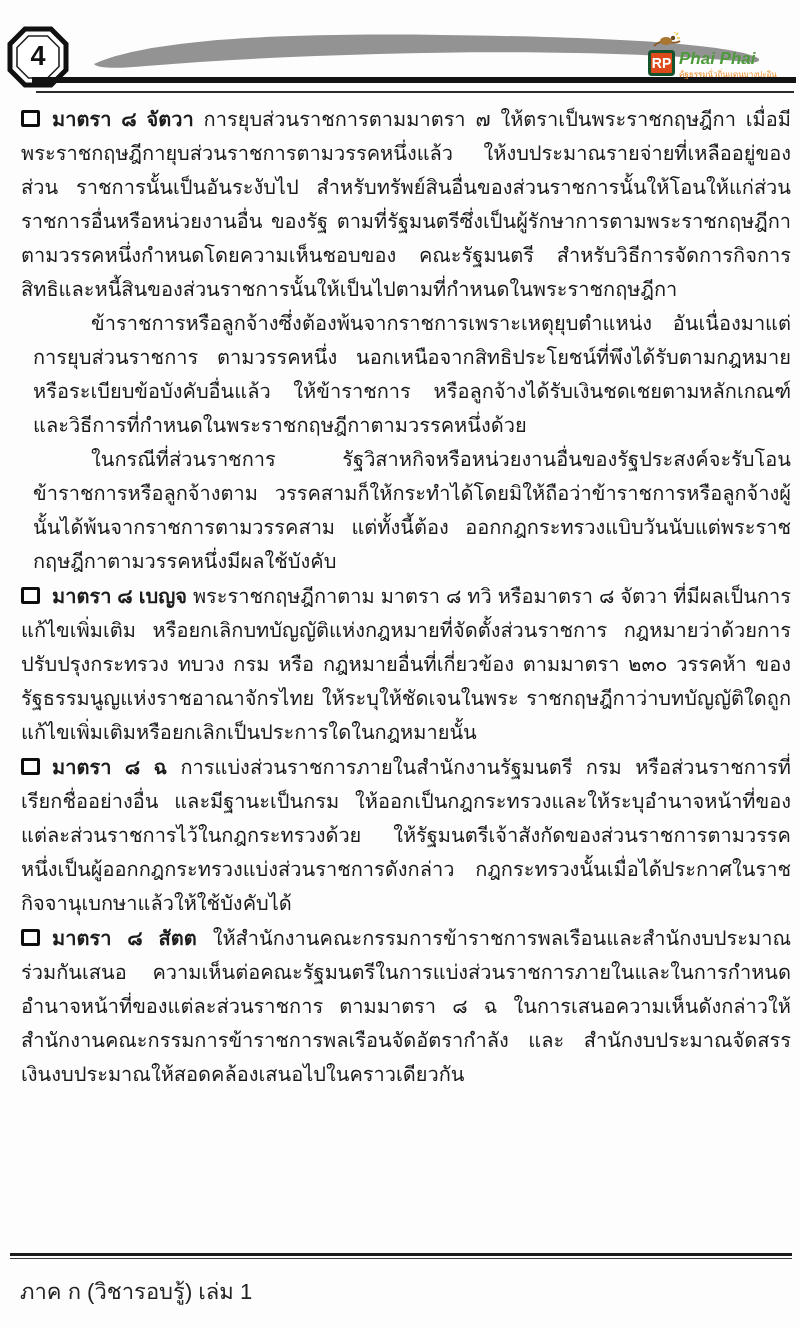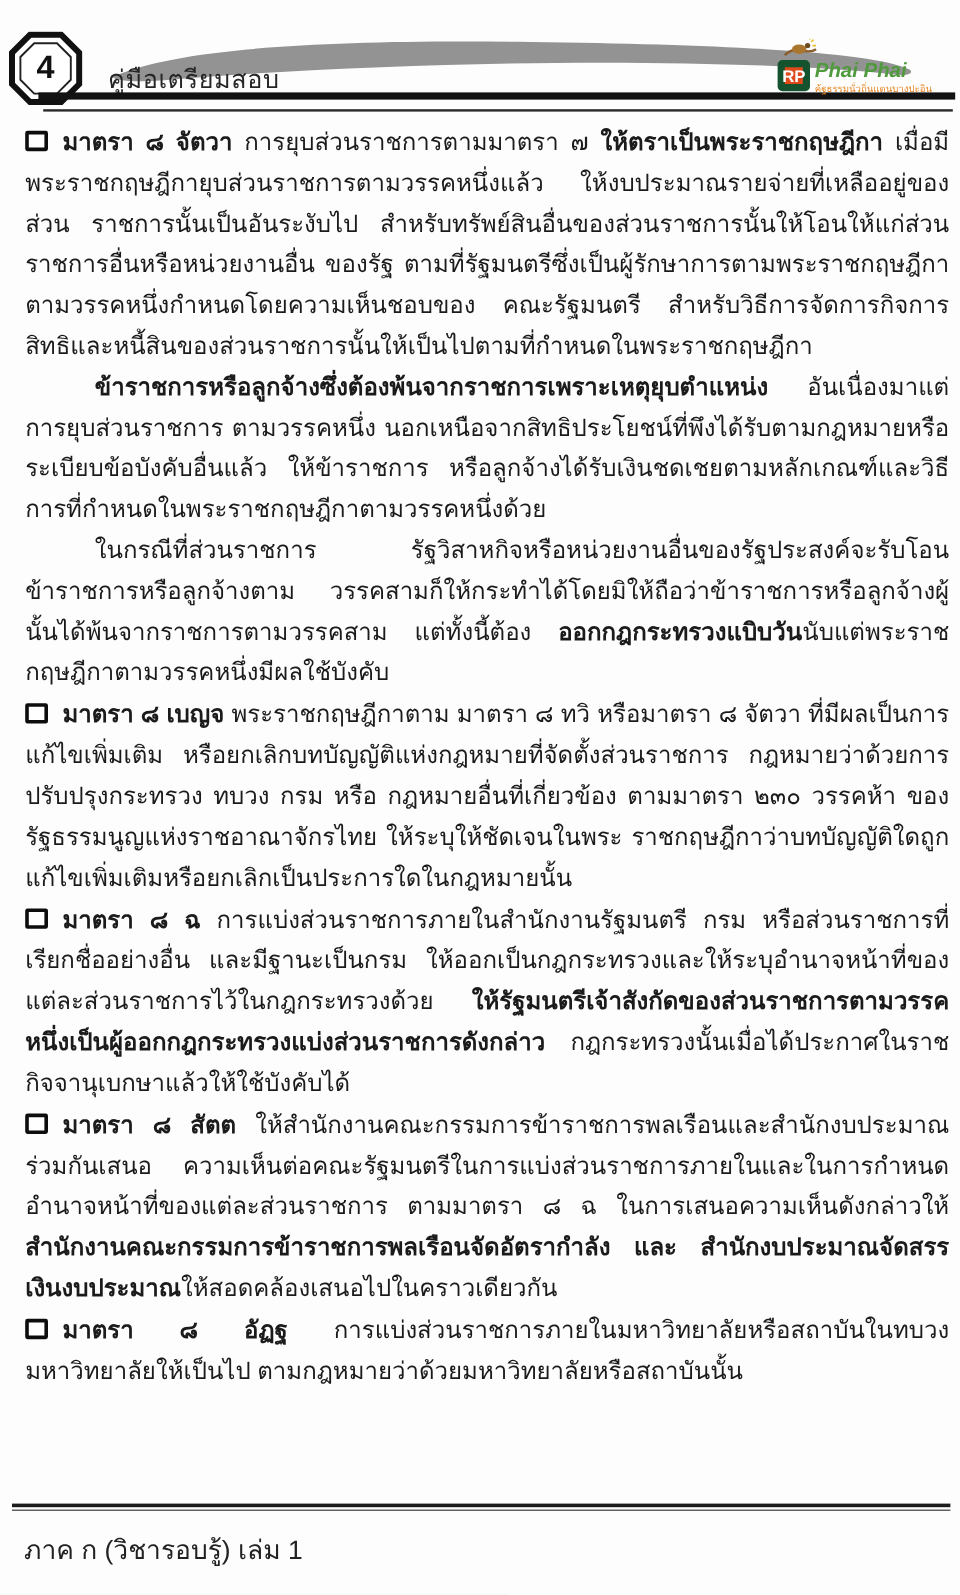--- a/index.html
+++ b/index.html
@@ -35,45 +35,45 @@
   .header-title {
     position: absolute; top: 49px; left: 90px;
     font-size: 21px; color: #262626; letter-spacing: 0.5px;
   }
   .logo {
     position: absolute; top: 34px; right: 12px; width: 140px; height: 48px;
   }
   .logo .bird { position: absolute; top: -2px; left: 2px; width: 34px; height: 18px; }
   .logo-row { position: absolute; top: 16px; left: 0; display: flex; align-items: flex-start; }
   .logo-box {
-    width: 27px; height: 26px; background: #df4a1b; border: 6px solid #14532d;
+    width: 27px; height: 26px; background: #df4a1b; border: 3px solid #14532d;
     border-radius: 4px; color: #ffffff; font-weight: bold; font-size: 14px;
     display: flex; align-items: center; justify-content: center; flex: 0 0 auto;
   }
   .logo-texts { margin-left: 4px; }
   .logo-name {
     font-size: 17px; font-weight: bold; font-style: italic; color: #4e9a3c;
     line-height: 18px; white-space: nowrap;
   }
   .logo-tagline { font-size: 8px; color: #e8821a; white-space: nowrap; }
   
   .doc-body {
     position: absolute; top: 101px; left: 21px; width: 770px;
     font-size: 20px; line-height: 34px; text-align: justify;
   }
   .para { margin: 0; }
-  .para.indent { text-indent: 58px; }
+  .para.indent { text-indent: 58px; margin-left: 12px; }
   .para.section { margin-top: 1px; }
   .checkbox {
     display: inline-block; width: 19px; height: 17px;
     border: 3px solid #0d0d0d; border-radius: 2px; background: #fff;
     margin-right: 12px; vertical-align: -1px;
   }
   .run-heading { font-weight: bold; }
-  .run-bold { font-weight: bold; }
+  .run-bold { font-weight: normal; }
   
   .footer-rule { position: absolute; top: 1253px; left: 10px; right: 8px; }
   .footer-rule .l1 { height: 3px; background: #1c1c1c; }
   .footer-rule .l2 { height: 1px; background: #3a3a3a; margin-top: 2px; }
   .footer-text {
     position: absolute; top: 1274px; left: 20px;
     font-size: 22px; color: #222;
   }
 </style>
 </head>
@@ -90,21 +90,20 @@
     </svg>
 
     <svg class="badge" viewBox="0 0 62 62" aria-hidden="false">
       <polygon points="18,3 44,3 59,18 59,44 44,59 18,59 3,44 3,18" fill="#ffffff" stroke="#111111" stroke-width="5"></polygon>
       <polygon points="21.5,10 40.5,10 52,21.5 52,40.5 40.5,52 21.5,52 10,40.5 10,21.5" fill="none" stroke="#222222" stroke-width="1.6"></polygon>
     </svg>
     <div class="badge" style="pointer-events:none">
       <span class="num">4</span>
     </div>
 
-    <div class="header-title">คู่มือเตรียมสอบ</div>
 
     <div class="rule-thick"></div>
     <div class="rule-thin"></div>
 
     <div class="logo">
       <svg class="bird" viewBox="0 0 34 18">
         <path d="M4,14 Q10,8 18,10 Q26,12 30,9" fill="none" stroke="#8a5a28" stroke-width="2"></path>
         <ellipse cx="16" cy="9" rx="6" ry="4" fill="#a8762f"></ellipse>
         <circle cx="23" cy="6" r="2.2" fill="#6b4a1e"></circle>
         <path d="M26,3 l2,-2 M27,6 l3,0 M25,1 l0,-1" stroke="#e6c530" stroke-width="1.4"></path>
@@ -119,21 +118,20 @@
     </div>
   </div>
 
   <div class="doc-body">
       <p class="para section"><span class="checkbox"></span><span class="run-heading">มาตรา ๘ จัตวา</span><span class="run-normal"> การยุบส่วนราชการตามมาตรา ๗ </span><span class="run-bold">ให้ตราเป็นพระราชกฤษฎีกา</span><span class="run-normal"> เมื่อมีพระราชกฤษฎีกายุบส่วนราชการตามวรรคหนึ่งแล้ว ให้งบประมาณรายจ่ายที่เหลืออยู่ของส่วน ราชการนั้นเป็นอันระงับไป สำหรับทรัพย์สินอื่นของส่วนราชการนั้นให้โอนให้แก่ส่วนราชการอื่นหรือหน่วยงานอื่น ของรัฐ ตามที่รัฐมนตรีซึ่งเป็นผู้รักษาการตามพระราชกฤษฎีกาตามวรรคหนึ่งกำหนดโดยความเห็นชอบของ คณะรัฐมนตรี สำหรับวิธีการจัดการกิจการ สิทธิและหนี้สินของส่วนราชการนั้นให้เป็นไปตามที่กำหนดในพระราชกฤษฎีกา</span></p>
       <p class="para indent"><span class="run-bold">ข้าราชการหรือลูกจ้างซึ่งต้องพ้นจากราชการเพราะเหตุยุบตำแหน่ง</span><span class="run-normal"> อันเนื่องมาแต่การยุบส่วนราชการ ตามวรรคหนึ่ง นอกเหนือจากสิทธิประโยชน์ที่พึงได้รับตามกฎหมายหรือระเบียบข้อบังคับอื่นแล้ว ให้ข้าราชการ หรือลูกจ้างได้รับเงินชดเชยตามหลักเกณฑ์และวิธีการที่กำหนดในพระราชกฤษฎีกาตามวรรคหนึ่งด้วย</span></p>
       <p class="para indent"><span class="run-normal">ในกรณีที่ส่วนราชการ รัฐวิสาหกิจหรือหน่วยงานอื่นของรัฐประสงค์จะรับโอนข้าราชการหรือลูกจ้างตาม วรรคสามก็ให้กระทำได้โดยมิให้ถือว่าข้าราชการหรือลูกจ้างผู้นั้นได้พ้นจากราชการตามวรรคสาม แต่ทั้งนี้ต้อง </span><span class="run-bold">ออกกฎกระทรวงแบิบวัน</span><span class="run-normal">นับแต่พระราชกฤษฎีกาตามวรรคหนึ่งมีผลใช้บังคับ</span></p>
       <p class="para section"><span class="checkbox"></span><span class="run-heading">มาตรา ๘ เบญจ</span><span class="run-normal"> พระราชกฤษฎีกาตาม มาตรา ๘ ทวิ หรือมาตรา ๘ จัตวา ที่มีผลเป็นการแก้ไขเพิ่มเติม หรือยกเลิกบทบัญญัติแห่งกฎหมายที่จัดตั้งส่วนราชการ กฎหมายว่าด้วยการปรับปรุงกระทรวง ทบวง กรม หรือ กฎหมายอื่นที่เกี่ยวข้อง ตามมาตรา ๒๓๐ วรรคห้า ของรัฐธรรมนูญแห่งราชอาณาจักรไทย ให้ระบุให้ชัดเจนในพระ ราชกฤษฎีกาว่าบทบัญญัติใดถูกแก้ไขเพิ่มเติมหรือยกเลิกเป็นประการใดในกฎหมายนั้น</span></p>
       <p class="para section"><span class="checkbox"></span><span class="run-heading">มาตรา ๘ ฉ</span><span class="run-normal"> การแบ่งส่วนราชการภายในสำนักงานรัฐมนตรี กรม หรือส่วนราชการที่เรียกชื่ออย่างอื่น และมีฐานะเป็นกรม ให้ออกเป็นกฎกระทรวงและให้ระบุอำนาจหน้าที่ของแต่ละส่วนราชการไว้ในกฎกระทรวงด้วย </span><span class="run-bold">ให้รัฐมนตรีเจ้าสังกัดของส่วนราชการตามวรรคหนึ่งเป็นผู้ออกกฎกระทรวงแบ่งส่วนราชการดังกล่าว</span><span class="run-normal"> กฎกระทรวงนั้นเมื่อได้ประกาศในราชกิจจานุเบกษาแล้วให้ใช้บังคับได้</span></p>
       <p class="para section"><span class="checkbox"></span><span class="run-heading">มาตรา ๘ สัตต</span><span class="run-normal"> ให้สำนักงานคณะกรรมการข้าราชการพลเรือนและสำนักงบประมาณร่วมกันเสนอ ความเห็นต่อคณะรัฐมนตรีในการแบ่งส่วนราชการภายในและในการกำหนดอำนาจหน้าที่ของแต่ละส่วนราชการ ตามมาตรา ๘ ฉ ในการเสนอความเห็นดังกล่าวให้</span><span class="run-bold">สำนักงานคณะกรรมการข้าราชการพลเรือนจัดอัตรากำลัง และ สำนักงบประมาณจัดสรรเงินงบประมาณ</span><span class="run-normal">ให้สอดคล้องเสนอไปในคราวเดียวกัน</span></p>
-      <p class="para section"><span class="checkbox"></span><span class="run-heading">มาตรา ๘ อัฏฐ</span><span class="run-normal"> การแบ่งส่วนราชการภายในมหาวิทยาลัยหรือสถาบันในทบวงมหาวิทยาลัยให้เป็นไป ตามกฎหมายว่าด้วยมหาวิทยาลัยหรือสถาบันนั้น</span></p>
     </div>
 
   <div class="footer-rule">
     <div class="l1"></div>
     <div class="l2"></div>
   </div>
   <div class="footer-text">ภาค ก (วิชารอบรู้) เล่ม 1</div>
 
 </div>
 

